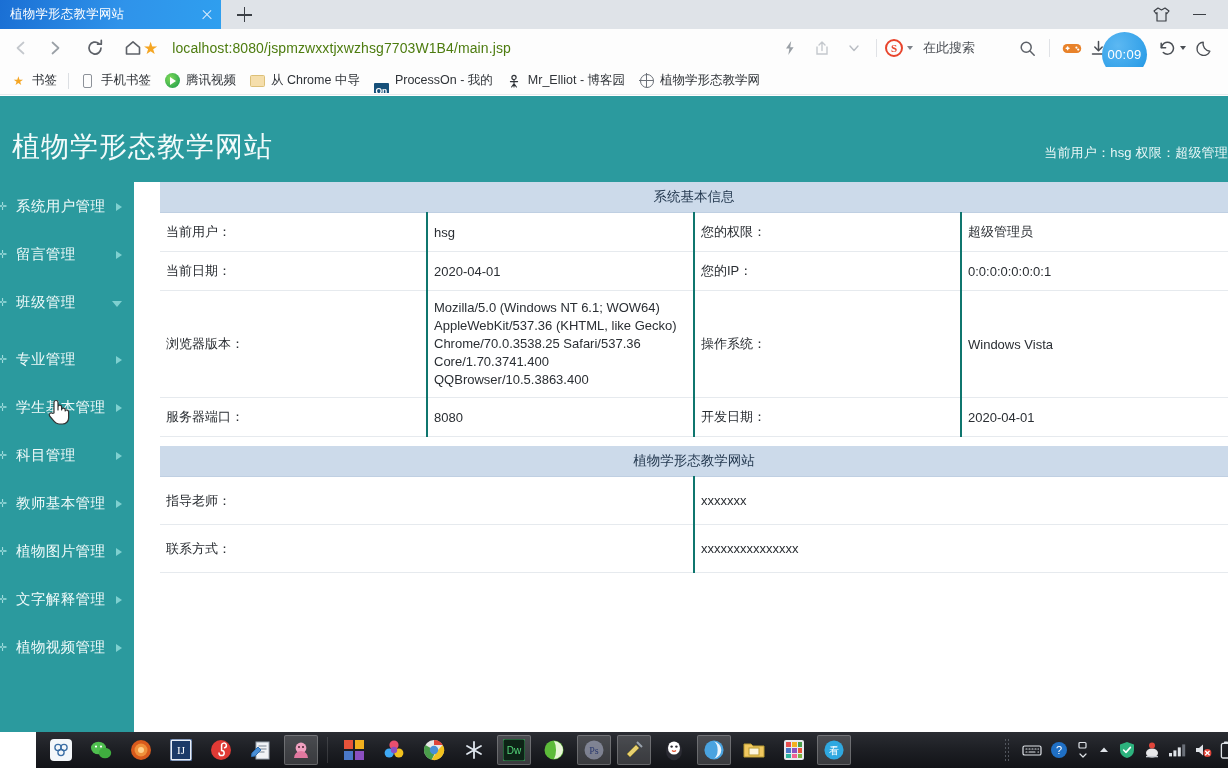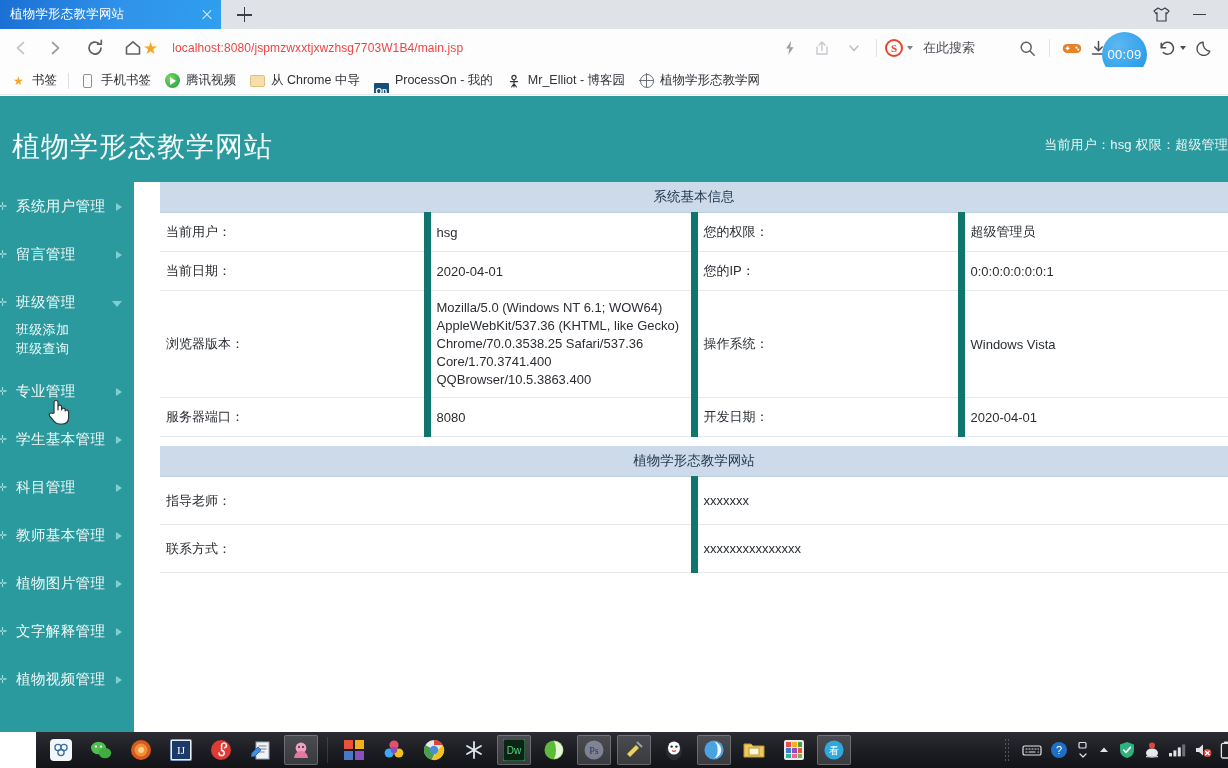--- a/index.html
+++ b/index.html
@@ -67,21 +67,21 @@
   .nav-ico {
     width: 34px; height: 34px; display: flex; align-items: center; justify-content: center;
     color: #5d6168;
   }
   .urlbar {
     position: absolute; left: 143px; top: 29px; width: 590px; height: 38px;
     display: flex; align-items: center; background: #fdfdfd;
   }
   .star { color: #f5a623; font-size: 17px; line-height: 1; margin-right: 14px; }
   .urltext {
-    font-size: 12px; color: #ef4444; white-space: nowrap; letter-spacing: .1px;
+    font-size: 14px; color: #4d7c0f; white-space: nowrap; letter-spacing: .1px;
   }
   .toolbar-right {
     position: absolute; right: 0; top: 29px; height: 38px;
     display: flex; align-items: center; gap: 0px; padding-right: 8px;
   }
   .tr-ico {
     width: 32px; height: 34px; display: flex; align-items: center; justify-content: center;
     color: #5d6168; position: relative;
   }
   .tr-ico.dim { color: #b9bdc3; }
@@ -146,21 +146,21 @@
   .site-header {
     position: absolute; top: 0; left: 0; width: 1228px; height: 86px;
     background: #2b9a9e;
   }
   .site-title {
     position: absolute; left: 12px; top: 32px;
     font-family: "Liberation Serif", "DejaVu Serif", serif;
     font-size: 28px; color: #f2fbfb; letter-spacing: 1px; font-weight: normal;
   }
   .user-info {
-    position: absolute; right: 0px; top: 40px;
+    position: absolute; right: 0px; top: 48px;
     font-size: 13px; color: #eaf7f7; white-space: nowrap; letter-spacing: .2px;
   }
 
   .sidebar {
     position: absolute; left: 0; top: 86px; width: 134px; height: 550px;
     background: #2b9a9e;
   }
   .menu-item {
     position: relative; height: 48px; display: flex; align-items: center;
     padding-left: 16px; color: #f0fafa; font-size: 14.5px; letter-spacing: .4px;
@@ -195,21 +195,21 @@
   table.info td, table.info th {
     border-bottom: 1px solid #e6eaee;
     font-size: 13px; color: #2a2e33; padding: 8px 6px; vertical-align: middle;
     font-weight: normal; text-align: left;
   }
   table.info .sect-head {
     background: #ccdaea; text-align: center; height: 30px;
     font-size: 13.5px; color: #23384f; padding: 6px;
     border-bottom: 1px solid #bfcfe2;
   }
-  table.info td.vline { border-right: 7px solid #0f766e; }
+  table.info td.vline { border-right: 2px solid #0f766e; }
   .r-tall td { height: 78px; }
   .r-mid td { height: 39px; }
   .ua { line-height: 18px; }
 
   
   .cursor-hand {
     position: absolute; left: 46px; top: 300px; width: 26px; height: 30px;
     pointer-events: none; z-index: 40;
   }
 
@@ -415,24 +415,20 @@
       <div class="menu-item">
         <span class="menu-bullet">✛</span>
         <span>留言管理</span>
         <span class="menu-arrow"></span>
       </div>
 
       <div class="menu-item">
         <span class="menu-bullet">✛</span>
         <span>班级管理</span>
         <span class="menu-arrow down"></span>
-      </div>
-      <div class="submenu">
-        <div class="submenu-item">班级添加</div>
-        <div class="submenu-item">班级查询</div>
       </div>
 
       <div class="menu-item" style="margin-top:9px">
         <span class="menu-bullet">✛</span>
         <span>专业管理</span>
         <span class="menu-arrow"></span>
       </div>
 
       <div class="menu-item">
         <span class="menu-bullet">✛</span>

